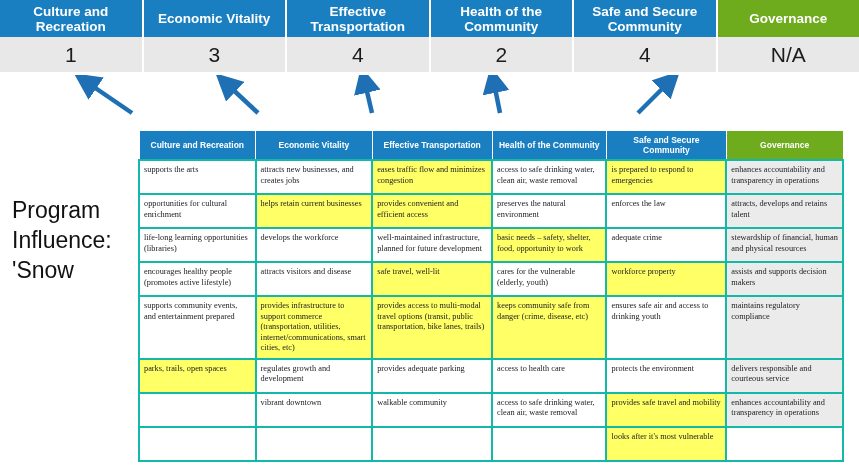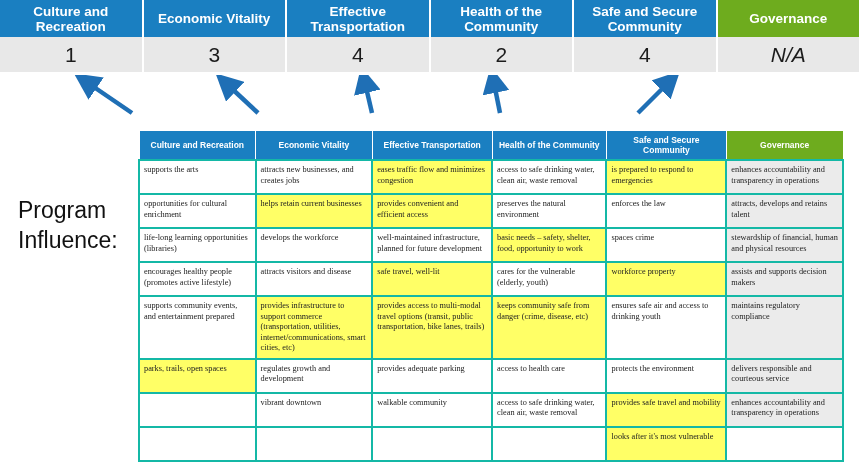--- a/index.html
+++ b/index.html
@@ -61,37 +61,36 @@
     display: flex;
     align-items: center;
     justify-content: center;
     font-size: 21px;
     color: #1c1c1c;
     border-right: 2px solid #ffffff;
     box-sizing: border-box;
   }
   .score-cell:last-child {
     border-right: none;
-    font-style: italic;
   }
 
   
   #arrows {
     position: absolute;
     left: 0;
     top: 75px;
     width: 859px;
     height: 58px;
     pointer-events: none;
   }
 
   
   #caption {
     position: absolute;
-    left: 18px;
+    left: 12px;
     top: 195px;
     width: 120px;
     font-size: 23px;
     line-height: 30px;
     color: #111111;
   }
 
   
   #matrix {
     position: absolute;
@@ -175,20 +174,21 @@
     <line x1="258" y1="38" x2="228" y2="10"></line>
     <line x1="372" y1="38" x2="365" y2="8"></line>
     <line x1="500" y1="38" x2="494" y2="8"></line>
     <line x1="638" y1="38" x2="668" y2="8"></line>
   </g>
 </svg>
 
 <div id="caption">
   <div>Program</div>
   <div>Influence:</div>
+  <div>'Snow</div>
 </div>
 
 <table id="matrix">
   <colgroup>
     <col style="width:107px">
     <col style="width:107px">
     <col style="width:110px">
     <col style="width:105px">
     <col style="width:110px">
     <col style="width:107px">
@@ -251,21 +251,21 @@
         <td>
           <span class="cell-text">develops the workforce</span>
         </td>
         <td>
           <span class="cell-text">well-maintained infrastructure, planned for future development</span>
         </td>
         <td class="hl">
           <span class="cell-text">basic needs – safety, shelter, food, opportunity to work</span>
         </td>
         <td>
-          <span class="cell-text">spaces crime</span>
+          <span class="cell-text">adequate crime</span>
         </td>
         <td class="gray">
           <span class="cell-text">stewardship of financial, human and physical resources</span>
         </td>
       </tr>
       <tr>
         <td>
           <span class="cell-text">encourages healthy people (promotes active lifestyle)</span>
         </td>
         <td>

